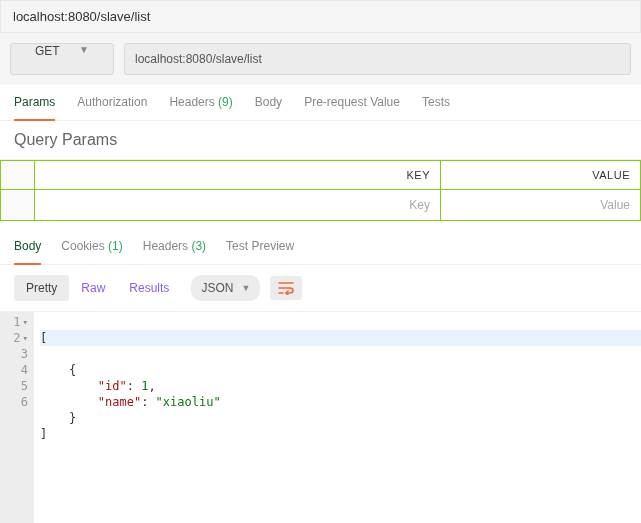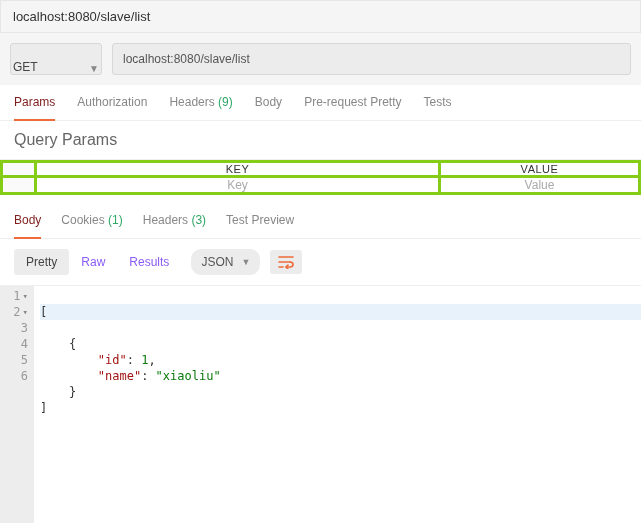--- a/index.html
+++ b/index.html
@@ -1,28 +1,28 @@
 <!DOCTYPE html>
 <html><head>
 <meta charset="utf-8">
 <style>
 * { box-sizing: border-box; margin: 0; padding: 0; }
 body { font-family: -apple-system, BlinkMacSystemFont, "Segoe UI", Arial, sans-serif; font-size: 12px; color: #555; background: #fff; width: 641px; }
 .header-bar { background: #f5f5f5; border: 1px solid #e6e6e6; padding: 8px 12px; font-size: 13px; color: #333; }
 .request-row { display: flex; padding: 10px; background: #f5f5f5; gap: 10px; }
-.method-select { display: flex; align-items: flex-end; justify-content: space-between; background: #ececec; border: 1px solid #d8d8d8; border-radius: 3px; padding: 0 2px; width: 92px; height: 32px; color: #444; cursor: pointer; }
+.method-select { display: flex; align-items: flex-start; justify-content: space-between; background: #ececec; border: 1px solid #d8d8d8; border-radius: 3px; padding: 0 24px; width: 104px; height: 32px; color: #444; cursor: pointer; }
 .method-select .chev { color: #888; font-size: 10px; }
 .url-input { flex: 1; background: #ececec; border: 1px solid #d8d8d8; border-radius: 3px; padding: 0 10px; height: 32px; color: #555; display: flex; align-items: center; }
 .tabs { display: flex; gap: 22px; padding: 10px 14px 0 14px; border-bottom: 1px solid #eee; }
 .tab { padding-bottom: 10px; color: #888; cursor: pointer; }
-.tab.active { color: #7f1d1d; border-bottom: 2px solid #ed6b3a; margin-bottom: -1px; }
+.tab.active { color: #14532d; border-bottom: 2px solid #ed6b3a; margin-bottom: -1px; }
 .tab .count { color: #2fa866; }
 .section-label { padding: 10px 14px; color: #666; font-size: 16px; border-bottom: 1px solid #eee; }
 .params-table { width: 100%; border-collapse: collapse; }
-.params-table th, .params-table td { border: 3px solid #84cc16; padding: 0 10px; text-align: center; font-weight: normal; color: #555; }
+.params-table th, .params-table td { border: 1px solid #84cc16; padding: 8px 10px; text-align: right; font-weight: normal; color: #555; }
 .params-table th { background: #fff; font-size: 11px; letter-spacing: 0.5px; color: #333; }
 .params-table td { color: #aaa; }
 .params-table .checkbox-col { width: 34px; background: #fafafa; }
 .resp-tabs { display: flex; gap: 20px; padding: 12px 14px 0 14px; border-bottom: 1px solid #eee; margin-top: 6px; }
 .toolbar { display: flex; align-items: center; gap: 10px; padding: 10px 14px; }
 .btn-group { display: flex; }
 .tbtn { padding: 6px 12px; color: #8b5cf6; cursor: pointer; border-radius: 3px; }
 .tbtn.active { background: #ececec; color: #444; }
 .dropdown-btn { display: flex; align-items: center; gap: 8px; background: #ececec; padding: 6px 10px; border-radius: 10px; cursor: pointer; color: #555; }
 .wrap-btn { background: #ececec; padding: 5px 8px; border-radius: 3px; cursor: pointer; color: #ed6b3a; display: flex; align-items: center; justify-content: center; }
@@ -54,21 +54,21 @@
   <div class="url-input">
     <span>localhost:8080/slave/list</span>
   </div>
 </div>
 
 <div class="tabs">
   <div class="tab active"><span>Params</span></div>
   <div class="tab"><span>Authorization</span></div>
   <div class="tab"><span>Headers</span> <span class="count">(9)</span></div>
   <div class="tab"><span>Body</span></div>
-  <div class="tab"><span>Pre-request Pretty</span></div>
+  <div class="tab"><span>Pre-request Value</span></div>
   <div class="tab"><span>Tests</span></div>
 </div>
 
 <div class="section-label">Query Params</div>
 
 <table class="params-table">
   <tbody>
       <tr>
     <th class="checkbox-col"></th>
     <th>KEY</th>

